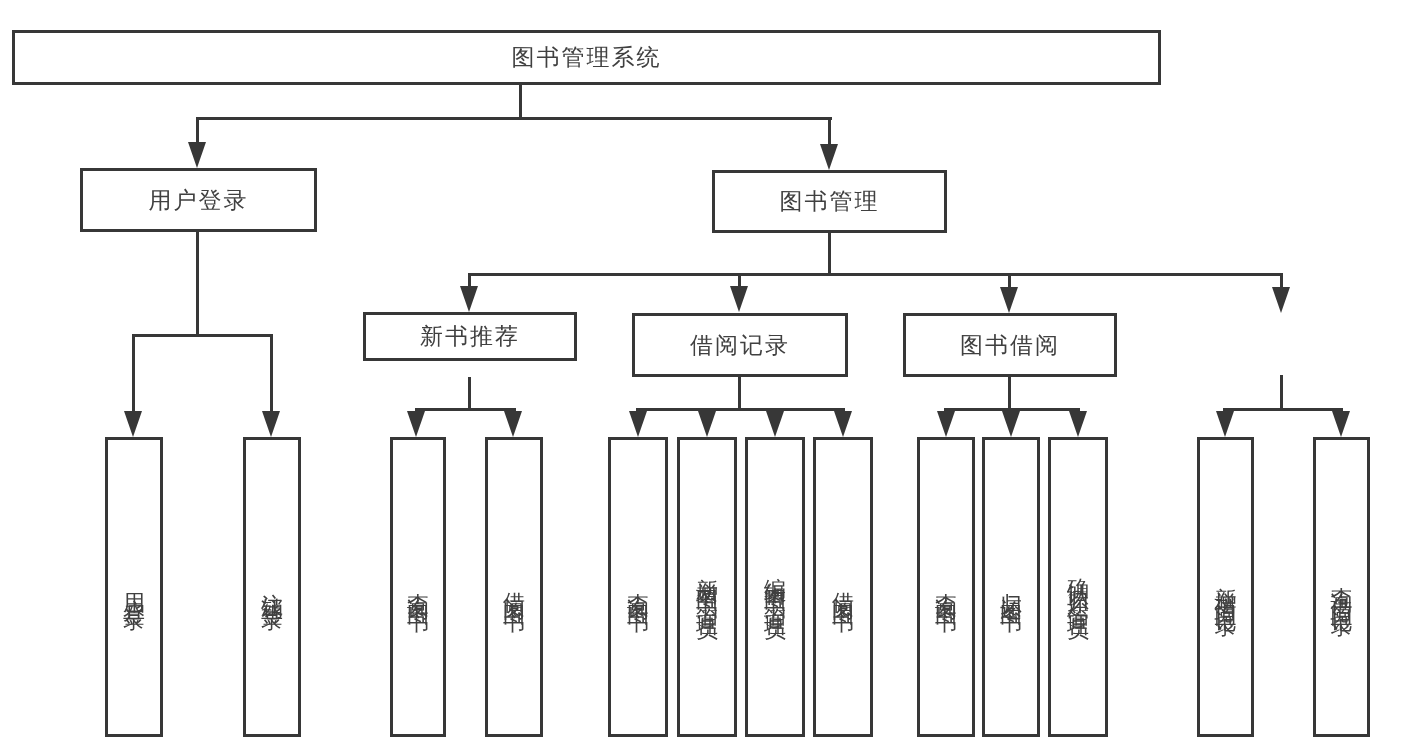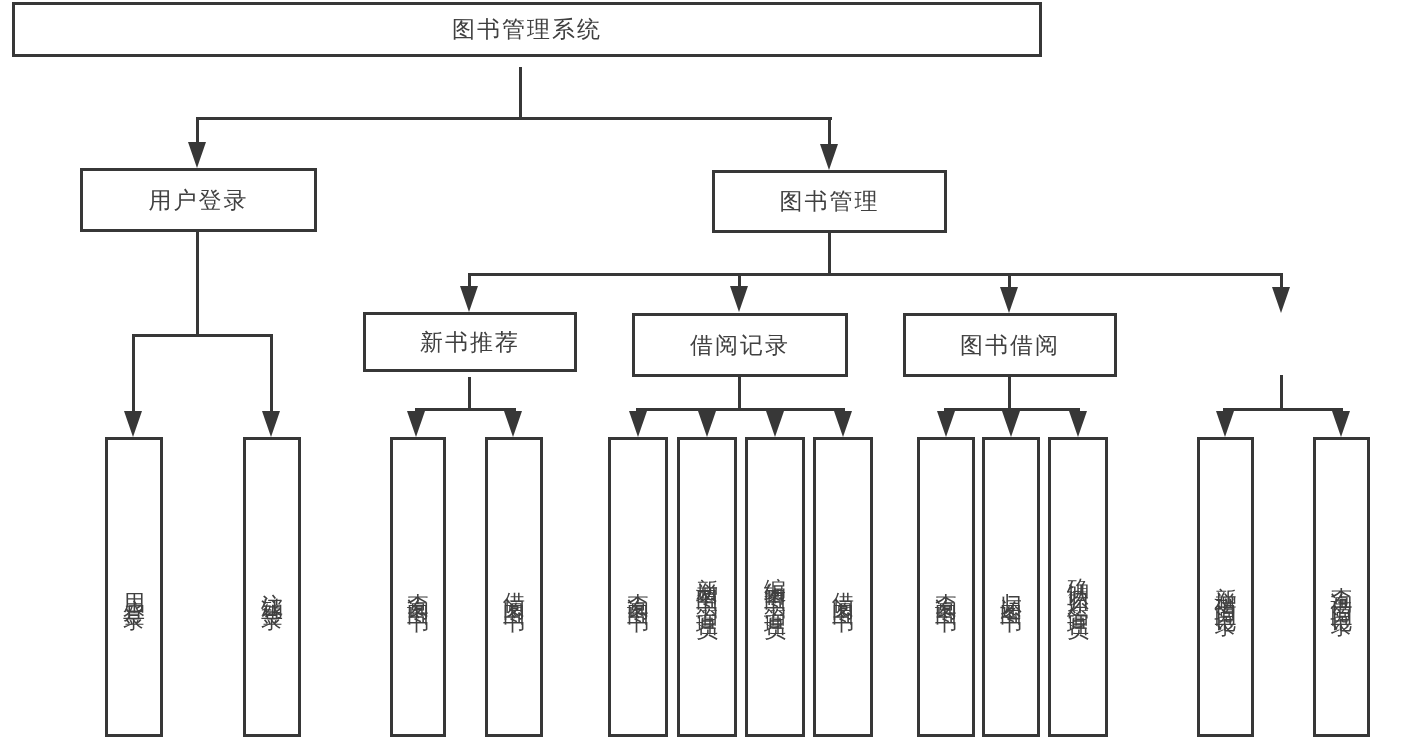--- a/index.html
+++ b/index.html
@@ -58,21 +58,21 @@
     opacity:.92;
     white-space:nowrap;
     z-index:10;
   }
 </style>
 </head>
 <body>
 
 <div class="canvas">
 
-  <div class="hbox" style="left:12px;top:2px;width:1030px;height:55px">图书管理系统</div>
+  <div class="hbox" style="left:12px;top:30px;width:1149px;height:55px">图书管理系统</div>
 
   <div class="vl" style="left:519px;top:67px;height:51px"></div>
   <div class="hl" style="left:196px;top:117px;width:636px"></div>
   <div class="vl" style="left:196px;top:117px;height:28px"></div>
   <div class="arrow" style="left:188px;top:142px"></div>
   <div class="vl" style="left:828px;top:117px;height:29px"></div>
   <div class="arrow" style="left:820px;top:144px"></div>
 
   <div class="hbox" style="left:80px;top:168px;width:237px;height:64px">用户登录</div>
   <div class="hbox" style="left:712px;top:170px;width:235px;height:63px">图书管理</div>
@@ -88,21 +88,21 @@
   <div class="hl" style="left:468px;top:273px;width:815px"></div>
   <div class="vl" style="left:468px;top:273px;height:16px"></div>
   <div class="arrow" style="left:460px;top:286px"></div>
   <div class="vl" style="left:738px;top:273px;height:16px"></div>
   <div class="arrow" style="left:730px;top:286px"></div>
   <div class="vl" style="left:1008px;top:273px;height:17px"></div>
   <div class="arrow" style="left:1000px;top:287px"></div>
   <div class="vl" style="left:1280px;top:273px;height:17px"></div>
   <div class="arrow" style="left:1272px;top:287px"></div>
 
-  <div class="hbox" style="left:363px;top:312px;width:214px;height:60px">新书推荐</div>
+  <div class="hbox" style="left:363px;top:312px;width:214px;height:49px">新书推荐</div>
   <div class="hbox" style="left:632px;top:313px;width:216px;height:64px">借阅记录</div>
   <div class="hbox" style="left:903px;top:313px;width:214px;height:64px">图书借阅</div>
 
   <div class="vl" style="left:468px;top:377px;height:32px"></div>
   <div class="hl" style="left:415px;top:408px;width:101px"></div>
   <div class="vl" style="left:415px;top:408px;height:8px"></div>
   <div class="arrow" style="left:407px;top:411px"></div>
   <div class="vl" style="left:512px;top:408px;height:8px"></div>
   <div class="arrow" style="left:504px;top:411px"></div>
 

